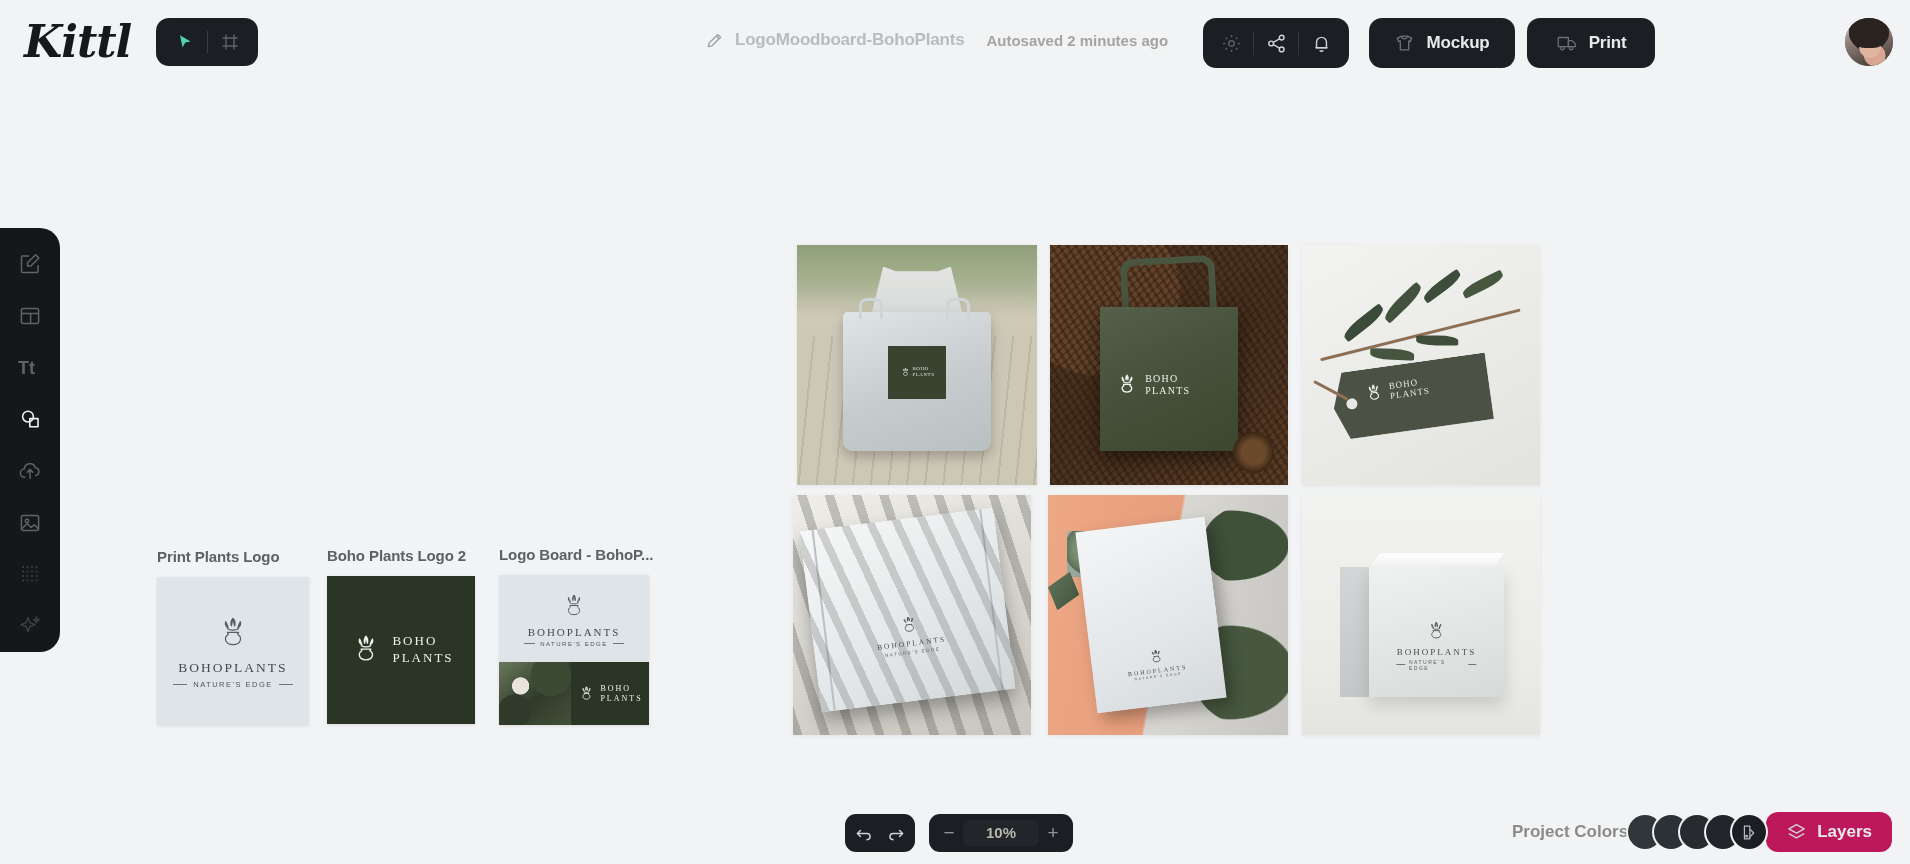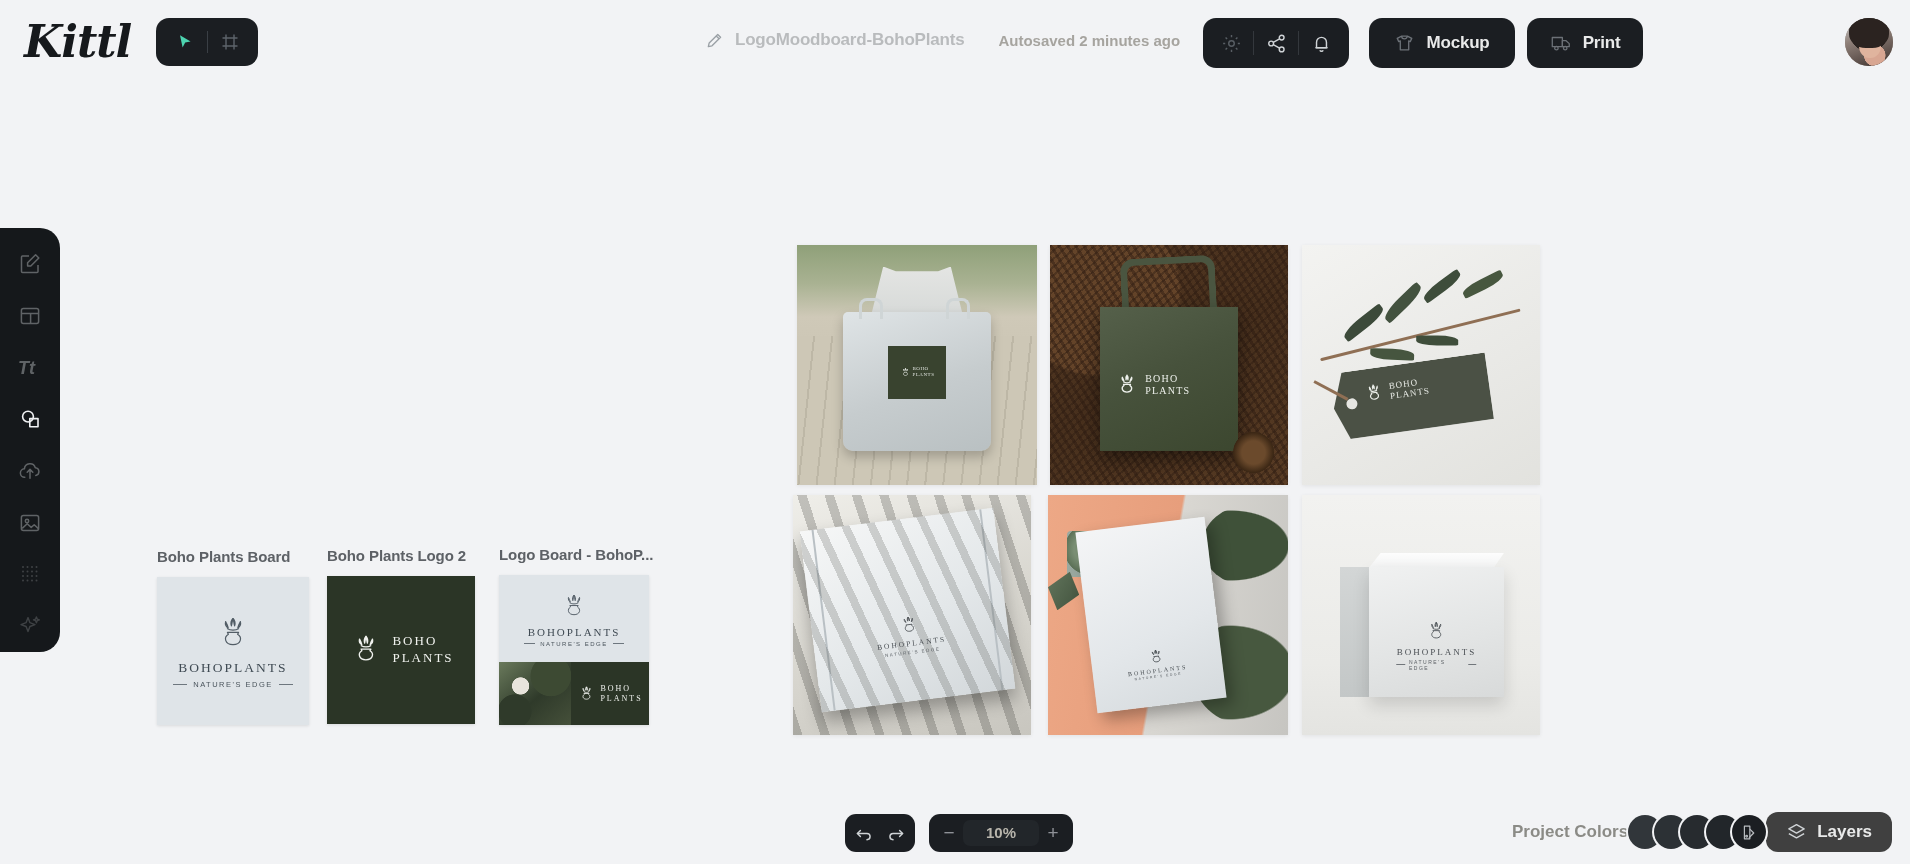--- a/index.html
+++ b/index.html
@@ -30,38 +30,38 @@
     background: #1b1e22; display: flex; align-items: center; justify-content: center;
   }
   .mode-btn { width: 44px; height: 44px; display: flex; align-items: center; justify-content: center; }
   .mode-div { width: 1px; height: 22px; background: #3a3f45; }
 
   .doc-center {
     position: absolute; left: 705px; top: 30px;
     display: flex; align-items: center; gap: 11px;
   }
   .doc-title { font-size: 17px; color: #b9bbbd; font-weight: 600; letter-spacing: -0.2px; }
-  .doc-saved { font-size: 15px; color: #a6a49f; font-weight: 600; margin-left: 23px; }
+  .doc-saved { font-size: 15px; color: #a6a49f; font-weight: 600; margin-left: 11px; }
 
   .icon-group {
     position: absolute; left: 1203px; top: 18px;
     height: 50px; border-radius: 13px; background: #1b1e22;
     display: flex; align-items: center; padding: 0 6px; gap: 0;
   }
   .icon-cell { width: 44px; height: 46px; display: flex; align-items: center; justify-content: center; }
   .icon-sep { width: 1px; height: 24px; background: #34383d; }
 
   .pill {
     position: absolute; top: 18px; height: 50px; border-radius: 13px;
     background: #1b1e22; color: #e9eaea;
     display: flex; align-items: center; justify-content: center; gap: 11px;
     padding: 0 22px; font-size: 17px; font-weight: 700; letter-spacing: -0.2px;
   }
   #btn-mockup { left: 1369px; width: 146px; }
-  #btn-print  { left: 1527px; width: 116px; }
+  #btn-print  { left: 1527px; width: 128px; }
   #btn-download { left: 1655px; width: 178px; }
 
   .avatar {
     position: absolute; left: 1845px; top: 18px;
     width: 48px; height: 48px; border-radius: 50%;
     overflow: hidden; background: #8d7f77;
     box-shadow: 0 0 0 2px #f2f3f5;
   }
   .avatar .av-bg { position: absolute; inset: 0;
     background:
@@ -73,21 +73,21 @@
     background: #2b2320; border-radius: 50% 50% 42% 42%; }
   .avatar .av-face { position: absolute; left: 14px; top: 15px; width: 22px; height: 25px;
     background: #e0b49e; border-radius: 48%; }
 
   
   .sidebar {
     position: absolute; left: 0; top: 228px;
     width: 60px; height: 424px;
     background: #15181b; border-radius: 0 20px 20px 0;
     display: flex; flex-direction: column; align-items: center;
-    padding-top: 10px; gap: 0; font-style: italic;
+    padding-top: 10px; gap: 0;
   }
   .side-item {
     width: 44px; height: 52px;
     display: flex; align-items: center; justify-content: center;
     opacity: .40;
   }
   .side-item.active { opacity: 1; }
   .side-item.dim { opacity: .22; }
 
   
@@ -149,21 +149,21 @@
   }
   .pc-label { font-size: 17px; color: #8b8b86; font-weight: 600; }
   .swatches { position: relative; display: flex; align-items: center; height: 38px; }
   .sw { width: 34px; height: 34px; border-radius: 50%; margin-left: -8px;
         box-shadow: 0 0 0 2px #f2f3f5; }
   .sw:first-child { margin-left: 0; }
   .sw-pal { width: 34px; height: 34px; border-radius: 50%; margin-left: -8px;
         background: #1b1e22; box-shadow: 0 0 0 2px #f2f3f5;
         display: flex; align-items: center; justify-content: center; }
   .layers-btn {
-    height: 40px; border-radius: 12px; background: #404040; color: #e9eaea;
+    height: 40px; border-radius: 12px; background: #be185d; color: #e9eaea;
     display: flex; align-items: center; gap: 10px; padding: 0 20px;
     font-size: 17px; font-weight: 700;
   }
   svg { display: block; }
 </style>
 </head>
 <body>
 
 <div class="app">
 
@@ -312,21 +312,21 @@
       </svg>
     </div>
     <div class="side-item dim">
       <svg width="24" height="24" viewBox="0 0 24 24" stroke="#cfd3d6" stroke-width="1.4" fill="none" stroke-linejoin="round">
         <path d="M10 3.6l1.9 5.1 5.1 1.9-5.1 1.9-1.9 5.1-1.9-5.1-5.1-1.9 5.1-1.9z"></path>
         <path d="M18.4 3l.8 2.1 2.1.8-2.1.8-.8 2.1-.8-2.1-2.1-.8 2.1-.8z"></path>
       </svg>
     </div>
   </div>
 
-  <div class="board-label" style="left:157px; top:548px;">Boho Plants Board</div>
+  <div class="board-label" style="left:157px; top:548px;">Print Plants Logo</div>
   <div class="board" id="ab1" style="left:157px; top:577px; width:152px; height:148px;">
     <div class="logo-art" style="position:absolute; inset:0; justify-content:center;">
       <svg width="40" height="40" viewBox="0 0 40 40" stroke="#525d66" stroke-width="1.2" fill="none" stroke-linejoin="round">
         <path d="M20 5.5c-2 2-2.4 5-1.6 7.4 .8-2.6 .8-5.2 1.6-7.4z"></path>
         <path d="M20 5.5c2 2 2.4 5 1.6 7.4-.8-2.6-.8-5.2-1.6-7.4z"></path>
         <path d="M12.6 8.6c-.6 2.6 .6 5.2 2.6 6.4-.6-2.4-1.6-4.6-2.6-6.4z"></path>
         <path d="M27.4 8.6c.6 2.6-.6 5.2-2.6 6.4 .6-2.4 1.6-4.6 2.6-6.4z"></path>
         <path d="M14 15.6c2 1.2 4 1.6 6 1.6s4-.4 6-1.6"></path>
         <path d="M14.4 19.4h11.2l-1 1.8c2.4 1.4 3.4 4 2.6 6.4-.8 2.4-3.6 4-7.2 4s-6.4-1.6-7.2-4c-.8-2.4 .2-5 2.6-6.4z"></path>
       </svg>

